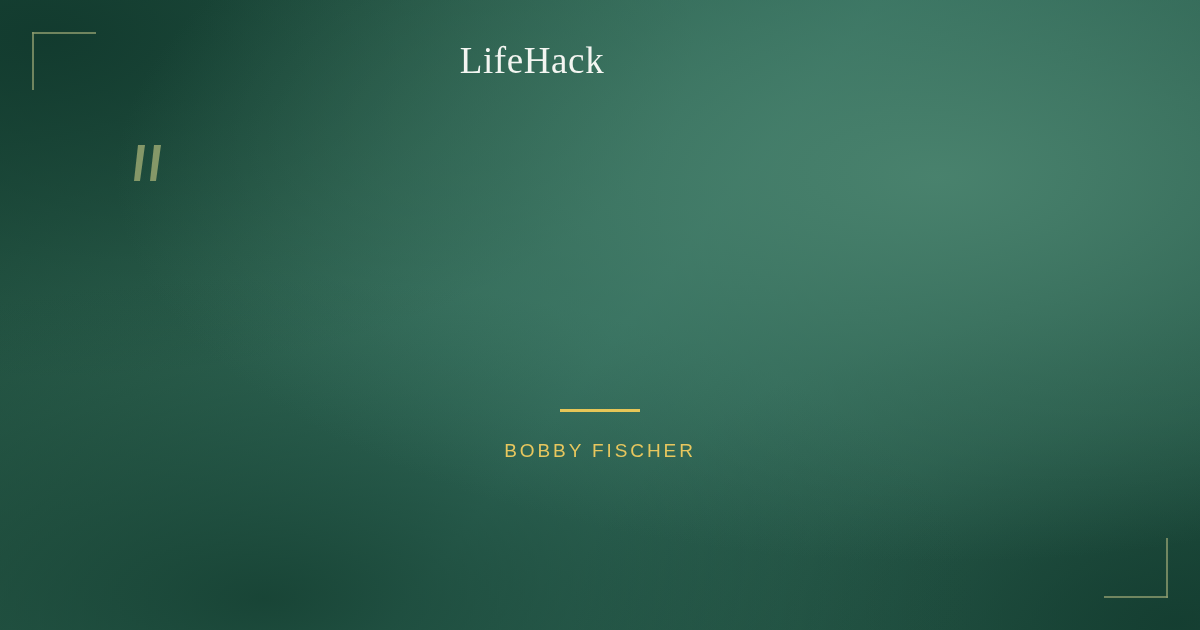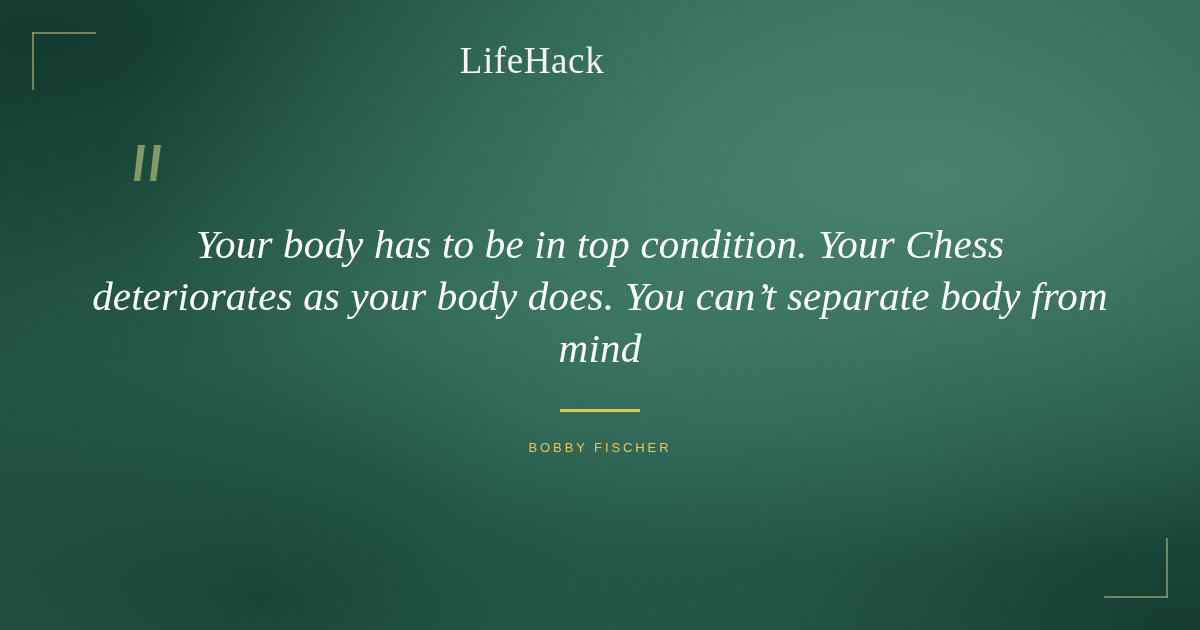--- a/index.html
+++ b/index.html
@@ -91,21 +91,21 @@
   }
 
   
   .author {
     position: absolute;
     left: 0;
     top: 440px;
     width: 1200px;
     text-align: center;
     font-family: "Liberation Sans", sans-serif;
-    font-size: 13px;
+    font-size: 19px;
     font-weight: 400;
     letter-spacing: 2.9px;
     color: #e8c75e;
   }
 </style>
 </head>
 <body>
 
 <div class="canvas">
 
@@ -121,23 +121,18 @@
 
   <div class="logo">LifeHack</div>
 
   <div class="quote-mark">
     <svg width="56" height="48" viewBox="0 0 56 48" xmlns="http://www.w3.org/2000/svg" aria-hidden="true">
       <path d="M14 4 L21 4 L16 40 L10 40 Z" fill="#8a9c6a" opacity="0.95"></path>
       <path d="M30 4 L37 4 L32 40 L26 40 Z" fill="#8a9c6a" opacity="0.95"></path>
     </svg>
   </div>
 
-  <div class="quote-text">
-    <div>Your body has to be in top condition. Your Chess</div>
-    <div>deteriorates as your body does. You can’t separate body from</div>
-    <div>mind</div>
-  </div>
 
   <div class="divider"></div>
 
   <div class="author">BOBBY FISCHER</div>
 
 </div>
 
 </body></html>

